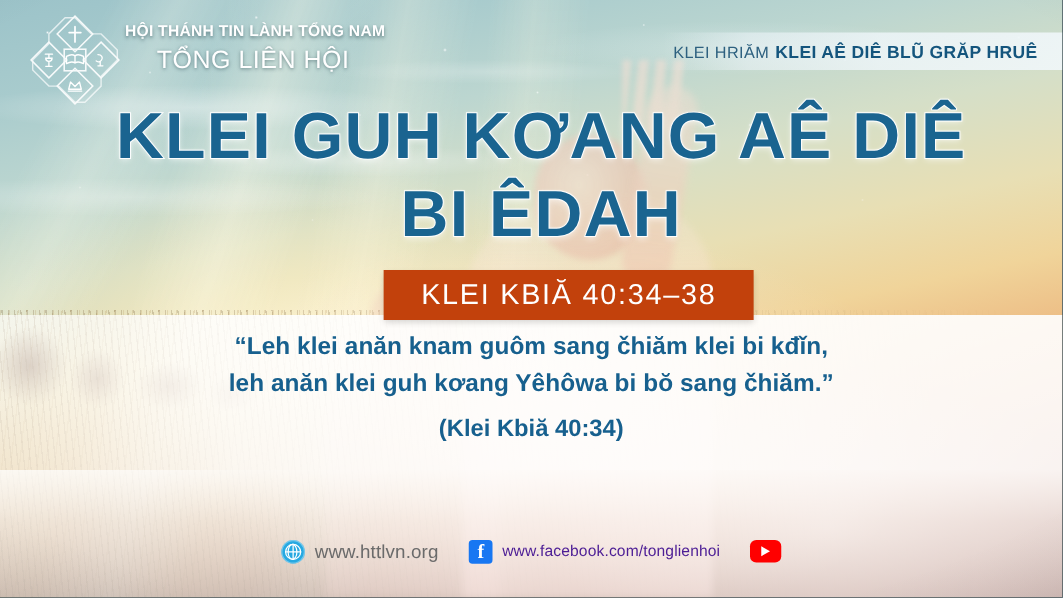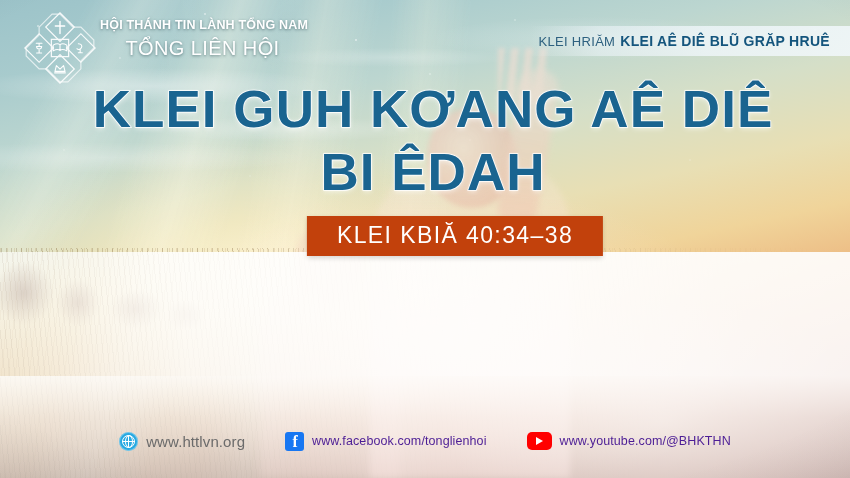--- a/index.html
+++ b/index.html
@@ -207,21 +207,21 @@
   }
 
   
   .quote{position:absolute;top:262px;left:0;right:0;z-index:23;text-align:center;color:#17608e;}
   .quote .q-line{font-size:19.5px;font-weight:bold;line-height:1.55;letter-spacing:.05px;}
   .quote .q-cite{font-size:19px;font-weight:bold;line-height:1.55;margin-top:7px;}
 
   
   .footer{
     position:absolute;left:0;right:0;bottom:24px;height:26px;z-index:25;
-    display:flex;align-items:center;justify-content:center;gap:40px;
+    display:flex;align-items:center;justify-content:center;gap:24px;
   }
   .f-item{display:flex;align-items:center;gap:8px;}
   .f-item .f-text{font-size:12.5px;color:#4c1d95;letter-spacing:.1px;white-space:nowrap;}
   .f-item.web .f-text{font-size:15px;color:#6b6b6b;}
 
   .ico-globe{width:19px;height:19px;border-radius:50%;background:#27a9e1;position:relative;flex:0 0 auto;
              box-shadow:inset 0 0 0 1px rgba(255,255,255,.35);}
   .ico-globe::before{content:"";position:absolute;inset:3px;border:1.1px solid #fff;border-radius:50%;}
   .ico-globe::after{content:"";position:absolute;left:9px;top:3px;width:0;height:13px;border-left:1.1px solid #fff;
                     box-shadow:0 0 0 0 #fff;}
@@ -313,35 +313,39 @@
     </div>
   </div>
 
   <div class="title-block">
     <div class="title-line l1">KLEI GUH KƠANG AÊ DIÊ</div>
     <div class="title-line l2">BI ÊDAH</div>
   </div>
 
   <div class="ref-banner">KLEI KBIĂ 40:34–38</div>
 
+  <div class="quote">
+    <div class="q-line">“Leh klei anăn knam guôm sang čhiăm klei bi kđǐn,</div>
+    <div class="q-line">leh anăn klei guh kơang Yêhôwa bi bŏ sang čhiăm.”</div>
+    <div class="q-cite">(Klei Kbiă 40:34)</div>
+  </div>
 
   <div class="footer">
 
     <div class="f-item web">
       <span class="ico-globe">
           <i class="gl-e"></i>
           <i class="gl-h"></i>
         </span>
       <span class="f-text">www.httlvn.org</span>
     </div>
 
     <div class="f-item">
       <span class="ico-fb"></span>
       <span class="f-text">www.facebook.com/tonglienhoi</span>
     </div>
 
     <div class="f-item">
       <span class="ico-yt"></span>
-      <span class="f-text">www.youtube.com/@BHKTHN</span>
     </div>
   </div>
 
 </div>
 
 </body></html>

